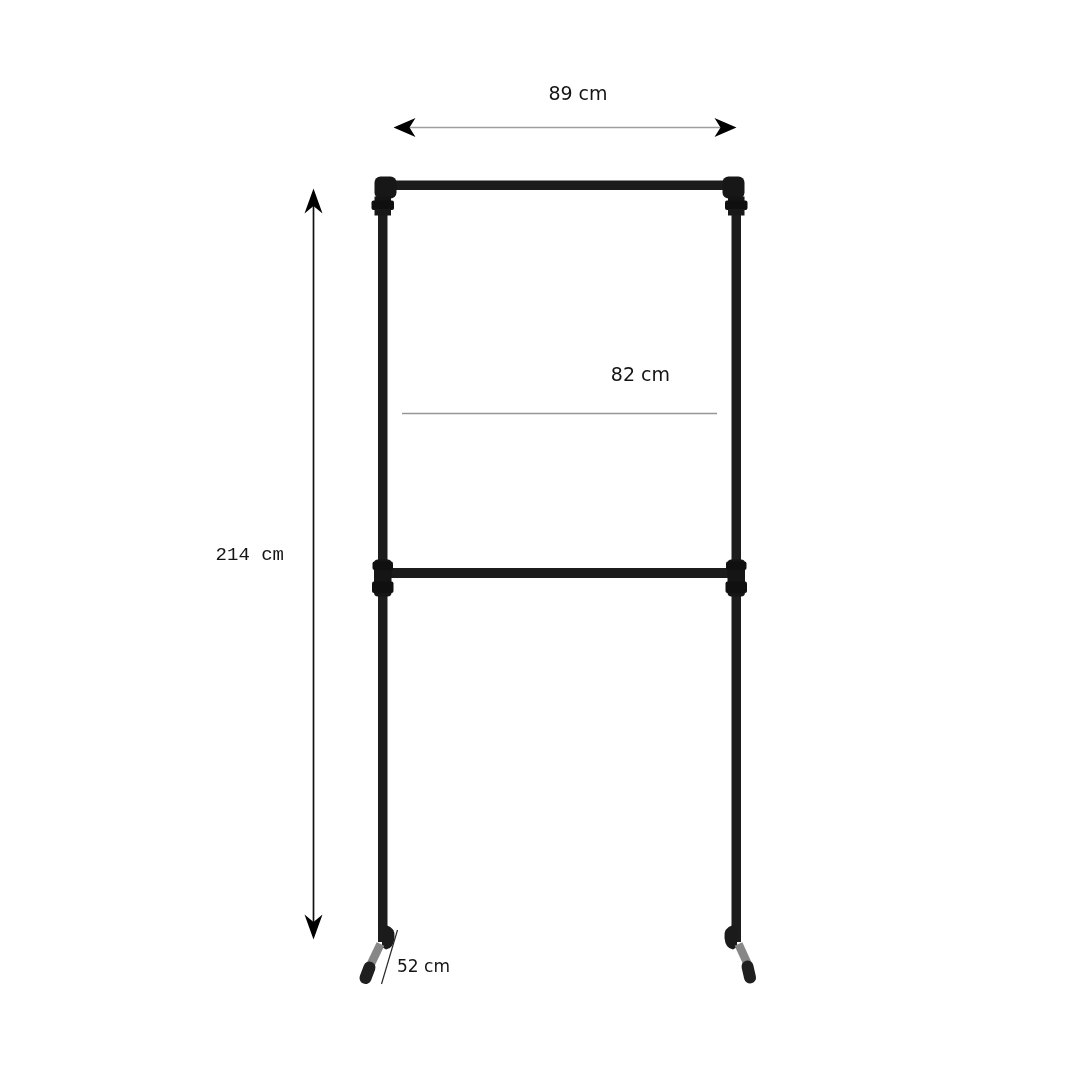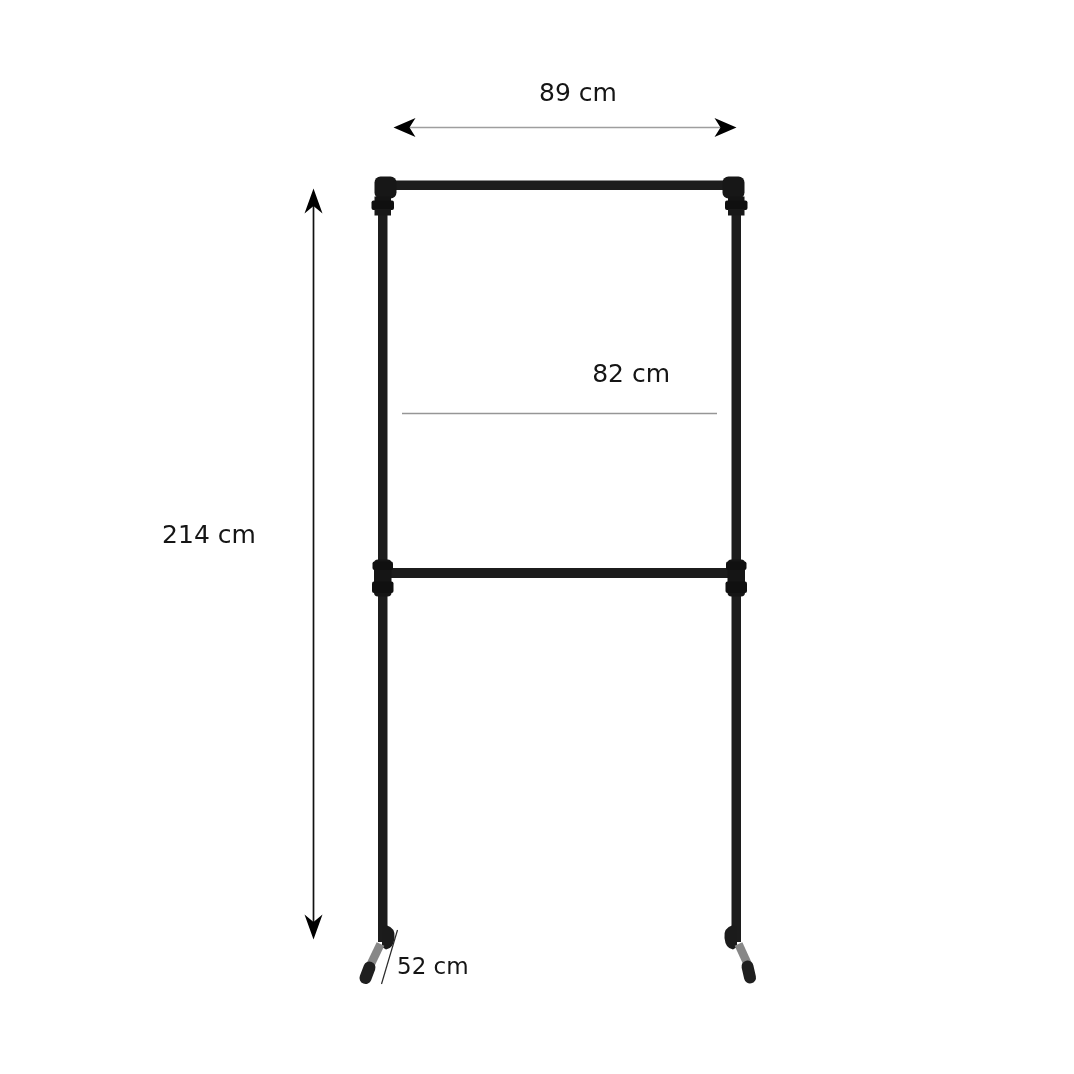--- a/index.html
+++ b/index.html
@@ -18,47 +18,48 @@
   .diagram-svg {
     position: absolute;
     left: 0;
     top: 0;
     width: 1074px;
     height: 1074px;
   }
   .dim-label {
     position: absolute;
     color: #151515;
-    font-size: 25px;
+    font-size: 19px;
     line-height: 30px;
     white-space: nowrap;
     letter-spacing: 0px;
   }
   .dim-label.width-top {
     left: 478px;
     top: 78px;
     width: 200px;
     text-align: center;
   }
   .dim-label.width-inner {
     left: 470px;
     top: 359px;
     width: 200px;
     text-align: right;
   }
   .dim-label.height {
     left: 134px;
-    top: 520px;
+    top: 540px;
     width: 150px;
-    text-align: center;
+    text-align: right;
+    font-family: Liberation Mono, monospace;
   }
   .dim-label.depth {
     left: 397px;
     top: 952px;
-    font-size: 23px;
+    font-size: 17px;
     line-height: 28px;
     text-align: left;
   }
 </style>
 </head>
 <body>
 
 <div class="canvas">
 
   <svg class="diagram-svg" viewBox="0 0 1074 1074">

